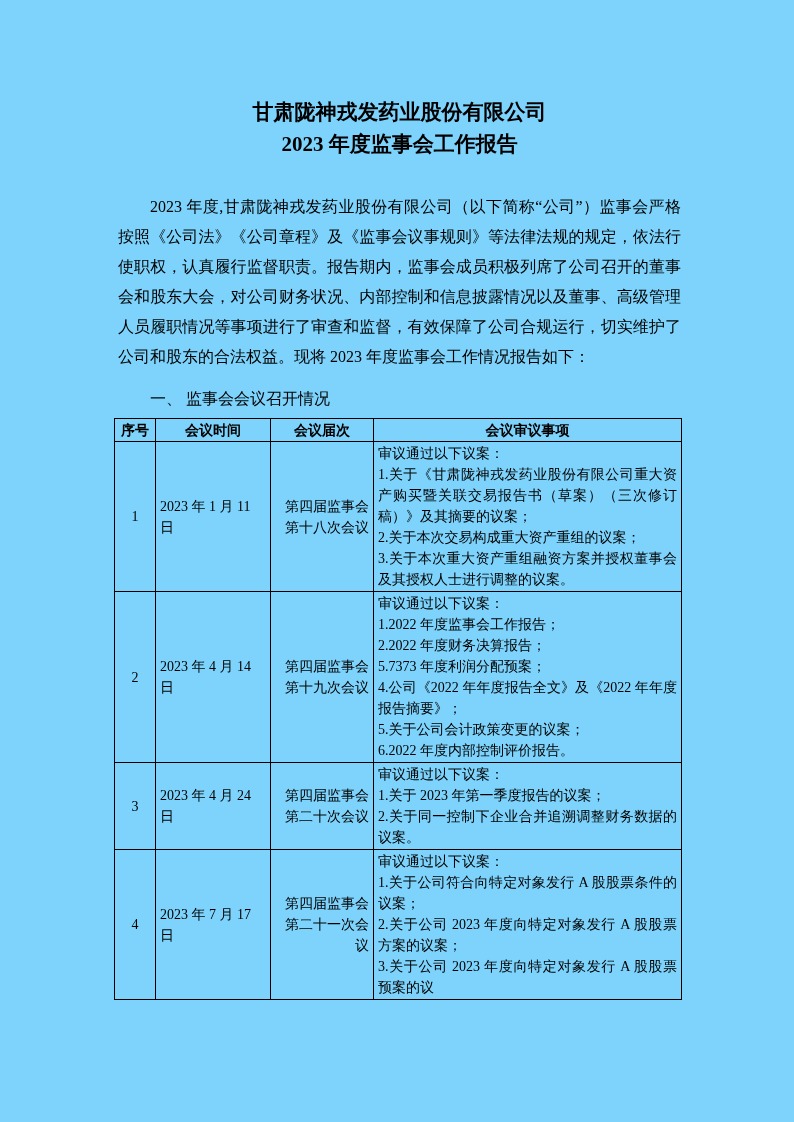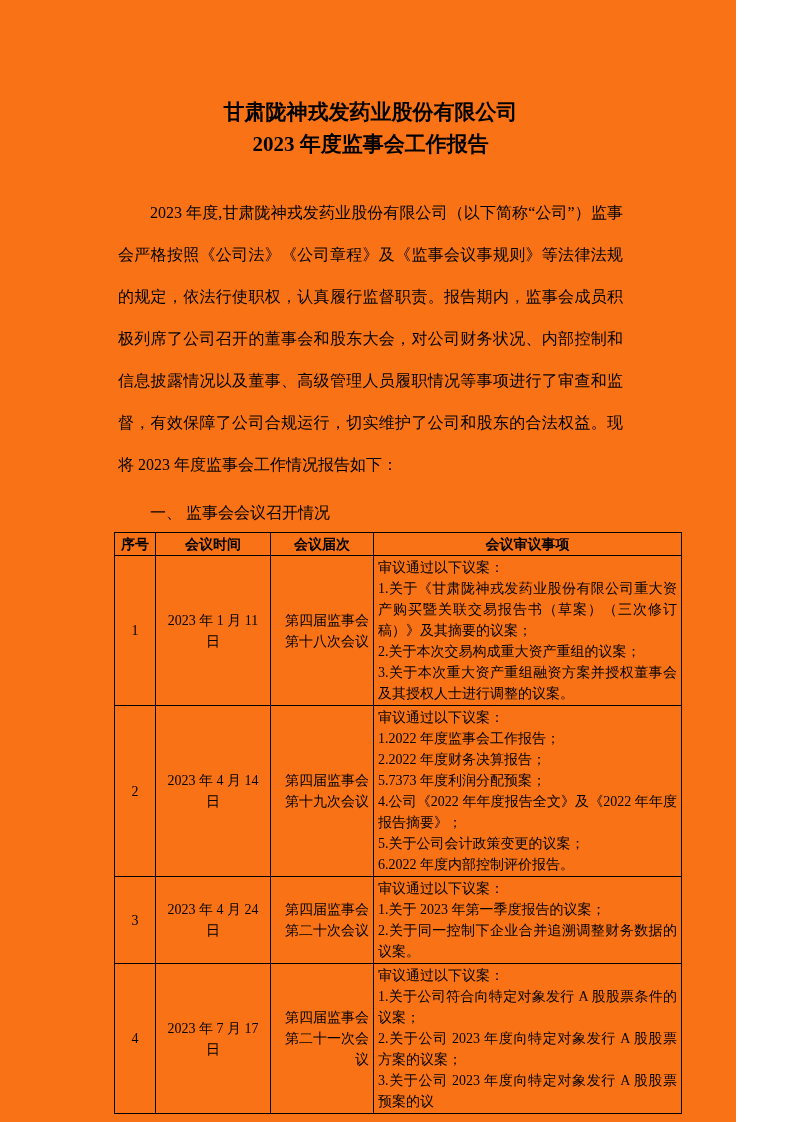--- a/index.html
+++ b/index.html
@@ -2,43 +2,43 @@
 <html><head>
 <meta charset="utf-8">
 <style>
   html, body {
     margin: 0;
     padding: 0;
     background: #ffffff;
   }
   .page {
     position: relative;
-    width: 736px;
+    width: 794px;
     height: 1122px;
-    background: #f97316;
+    background: #7dd3fc;
     overflow: hidden;
     font-family: "Liberation Serif", "DejaVu Serif", serif;
     color: #000000;
   }
   .content {
     padding: 96px 113px 0 118px;
   }
   .doc-title {
     margin: 0;
     text-align: center;
     font-size: 21px;
     line-height: 32px;
     font-weight: bold;
   }
   .doc-title.second {
   }
   .body-para {
     margin: 0;
     font-size: 16px;
-    line-height: 42px;
+    line-height: 30px;
     text-align: justify;
     text-indent: 2em;
   }
   .intro {
     margin-top: 32px;
   }
   .section-heading {
     margin: 0;
     margin-top: 12px;
     font-size: 16px;
@@ -66,21 +66,21 @@
     font-weight: bold;
     text-align: center;
     height: 22px;
     padding: 0 2px;
   }
   col.c-index   { width: 41px; }
   col.c-date    { width: 115px; }
   col.c-session { width: 103px; }
   col.c-items   { width: 308px; }
   td.cell-index { text-align: center; }
-  td.cell-date  { text-align: center; }
+  td.cell-date  { }
   td.cell-session { text-align: right; padding-left: 6px; padding-right: 4px; }
   td.cell-items { text-align: justify; padding-left: 7px; padding-right: 6px; }
   td.cell-items div { text-align: justify; }
   tr.r1 { height: 145px; }
   tr.r2 { height: 171px; }
   tr.r3 { height: 60px; }
   tr.r4 { height: 100px; }
 </style>
 </head>
 <body>

